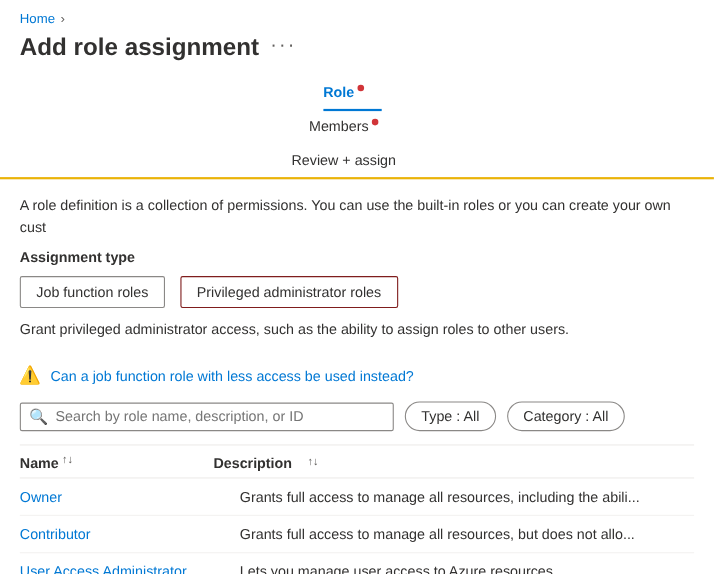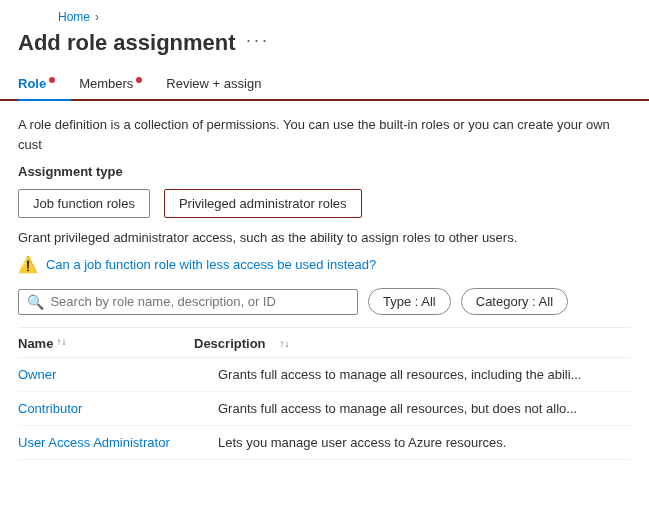--- a/index.html
+++ b/index.html
@@ -12,21 +12,20 @@
       min-height: 522px;
       overflow-x: hidden;
     }
 
     .breadcrumb {
       display: flex;
       align-items: center;
       padding: 10px 18px 4px 18px;
       font-size: 12px;
       color: #605e5c;
-      margin-left: 40px;
     }
     .breadcrumb a {
       color: #0078d4;
       text-decoration: none;
     }
     .breadcrumb-sep {
       margin: 0 5px;
       color: #605e5c;
     }
 
@@ -44,23 +43,24 @@
     .more-icon {
       font-size: 18px;
       color: #605e5c;
       cursor: pointer;
       letter-spacing: 2px;
     }
 
     .tabs-row {
       display: flex;
       align-items: center;
-      border-bottom: 2px solid #7f1d1d;
+      border-bottom: 2px solid #eab308;
       padding: 0 18px;
       gap: 0;
+      flex-direction: column;
     }
     .tab {
       padding: 8px 16px 8px 0;
       font-size: 13px;
       cursor: pointer;
       color: #323130;
       position: relative;
       margin-right: 8px;
     }
     .tab.active {
@@ -124,21 +124,21 @@
     .role-type-btn.selected {
       border: 1px solid #7f1d1d;
       color: #323130;
       font-weight: 400;
       background: #fff;
     }
 
     .grant-text {
       font-size: 13px;
       color: #323130;
-      margin-bottom: 10px;
+      margin-bottom: 24px;
     }
 
     .warning-row {
       display: flex;
       align-items: center;
       gap: 8px;
       margin-bottom: 14px;
     }
     .warning-icon {
       font-size: 16px;

